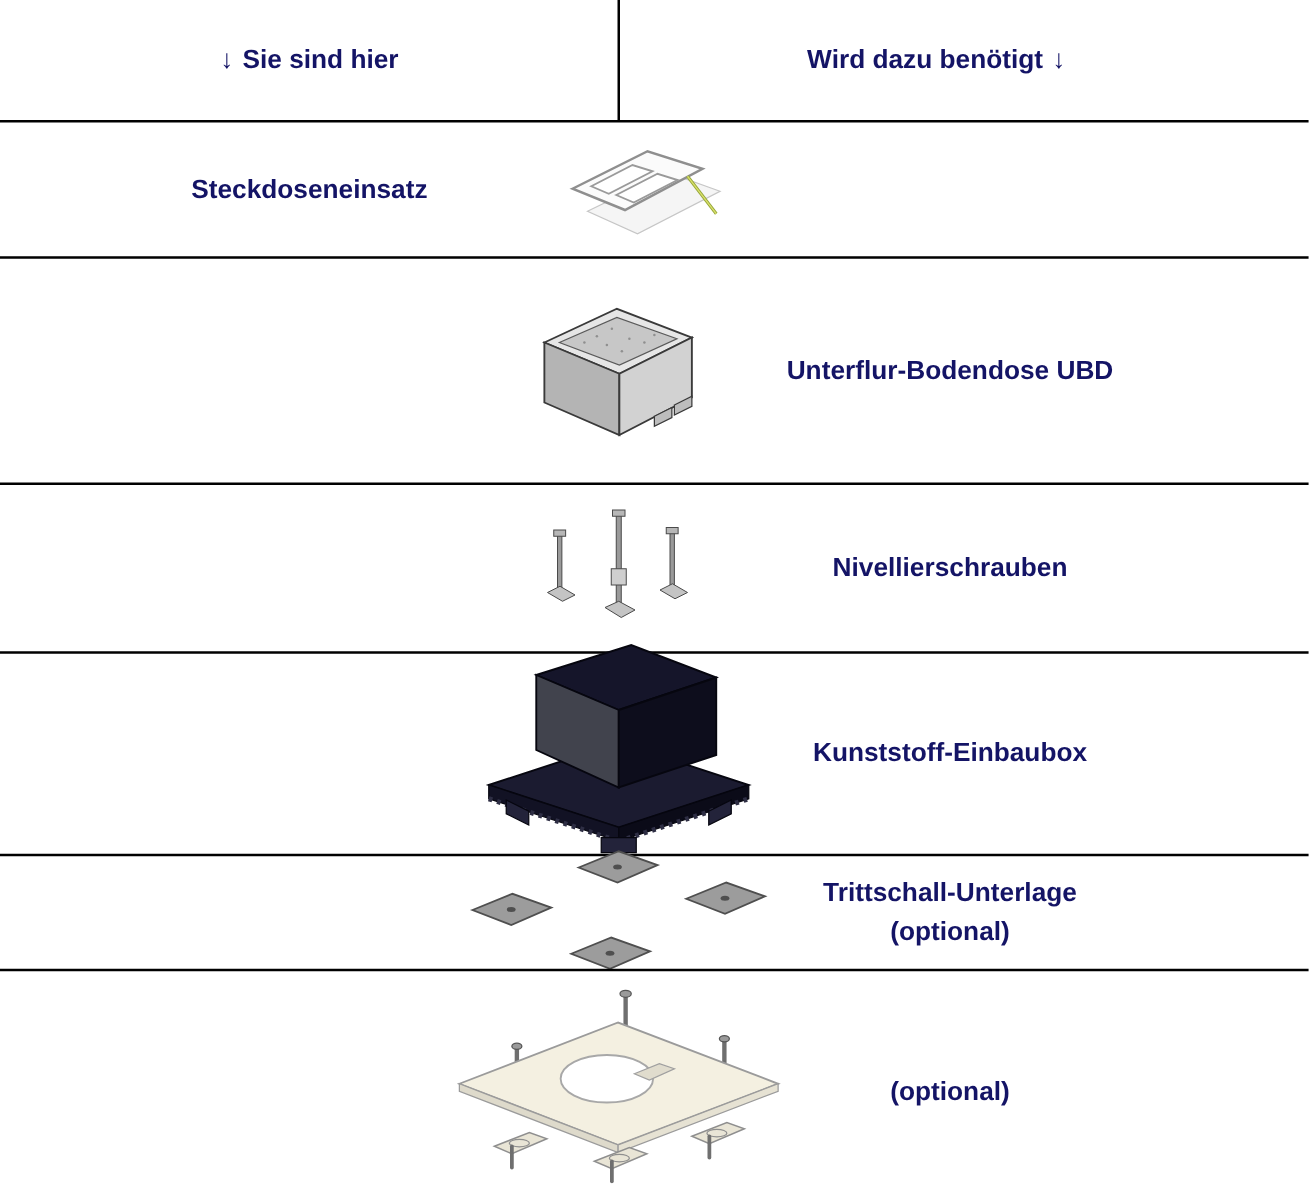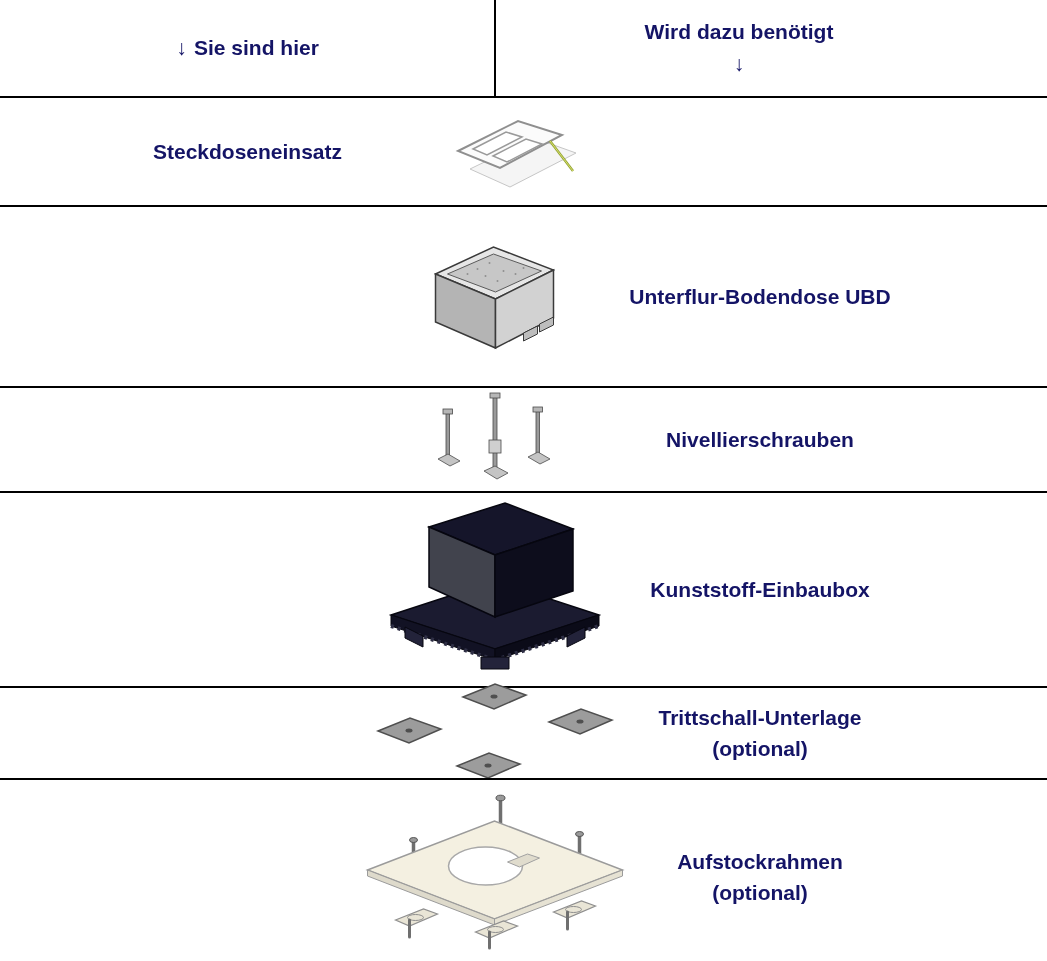--- a/index.html
+++ b/index.html
@@ -15,28 +15,28 @@
   .hdr { position:relative; height:96px; }
   .hdr-cell {
     position:absolute; top:0; height:100%;
     display:flex; align-items:center; justify-content:center;
     gap:0.35em;
     font-weight:bold; font-size:21px;
     color:var(--text, #141466);
     white-space:nowrap;
   }
   .hdr-cell.left  { left:0; width:495px; }
-  .hdr-cell.right { left:474px; width:530px;flex-direction:column; }
+  .hdr-cell.right { left:484px; width:530px; }
   .vline { position:absolute; left:494px; top:0; width:2px; height:96px; background:var(--line, #000); }
 
   .row { position:relative; border-top:2px solid var(--line, #000); }
   .r1 { height:109px; }
   .r2 { height:181px; }
-  .r3 { height:105px; }
-  .r4 { height:195px; }
+  .r3 { height:135px; }
+  .r4 { height:162px; }
   .r5 { height:92px; }
   .r6 { height:196px; }
 
   .lbl {
     position:absolute; top:0; height:100%;
     display:flex; flex-direction:column; align-items:center; justify-content:center;
     font-weight:bold; font-size:21px; line-height:1.5;
     color:var(--text, #141466);
     text-align:left; white-space:nowrap;
   }
@@ -211,18 +211,17 @@
           <ellipse cx="216" cy="117.5" rx="8" ry="3"></ellipse>
         </g>
         <g stroke="#6f6f6f" stroke-width="3" stroke-linecap="round">
           <line x1="52" y1="128" x2="52" y2="145"></line>
           <line x1="132" y1="140" x2="132" y2="156"></line>
           <line x1="210" y1="120" x2="210" y2="137"></line>
         </g>
       </svg>
     </div>
     <div class="lbl right">
-      <span>Aufstockrahmen</span>
       <span class="sub">(optional)</span>
     </div>
   </section>
 
 </div>
 
 </body></html>

